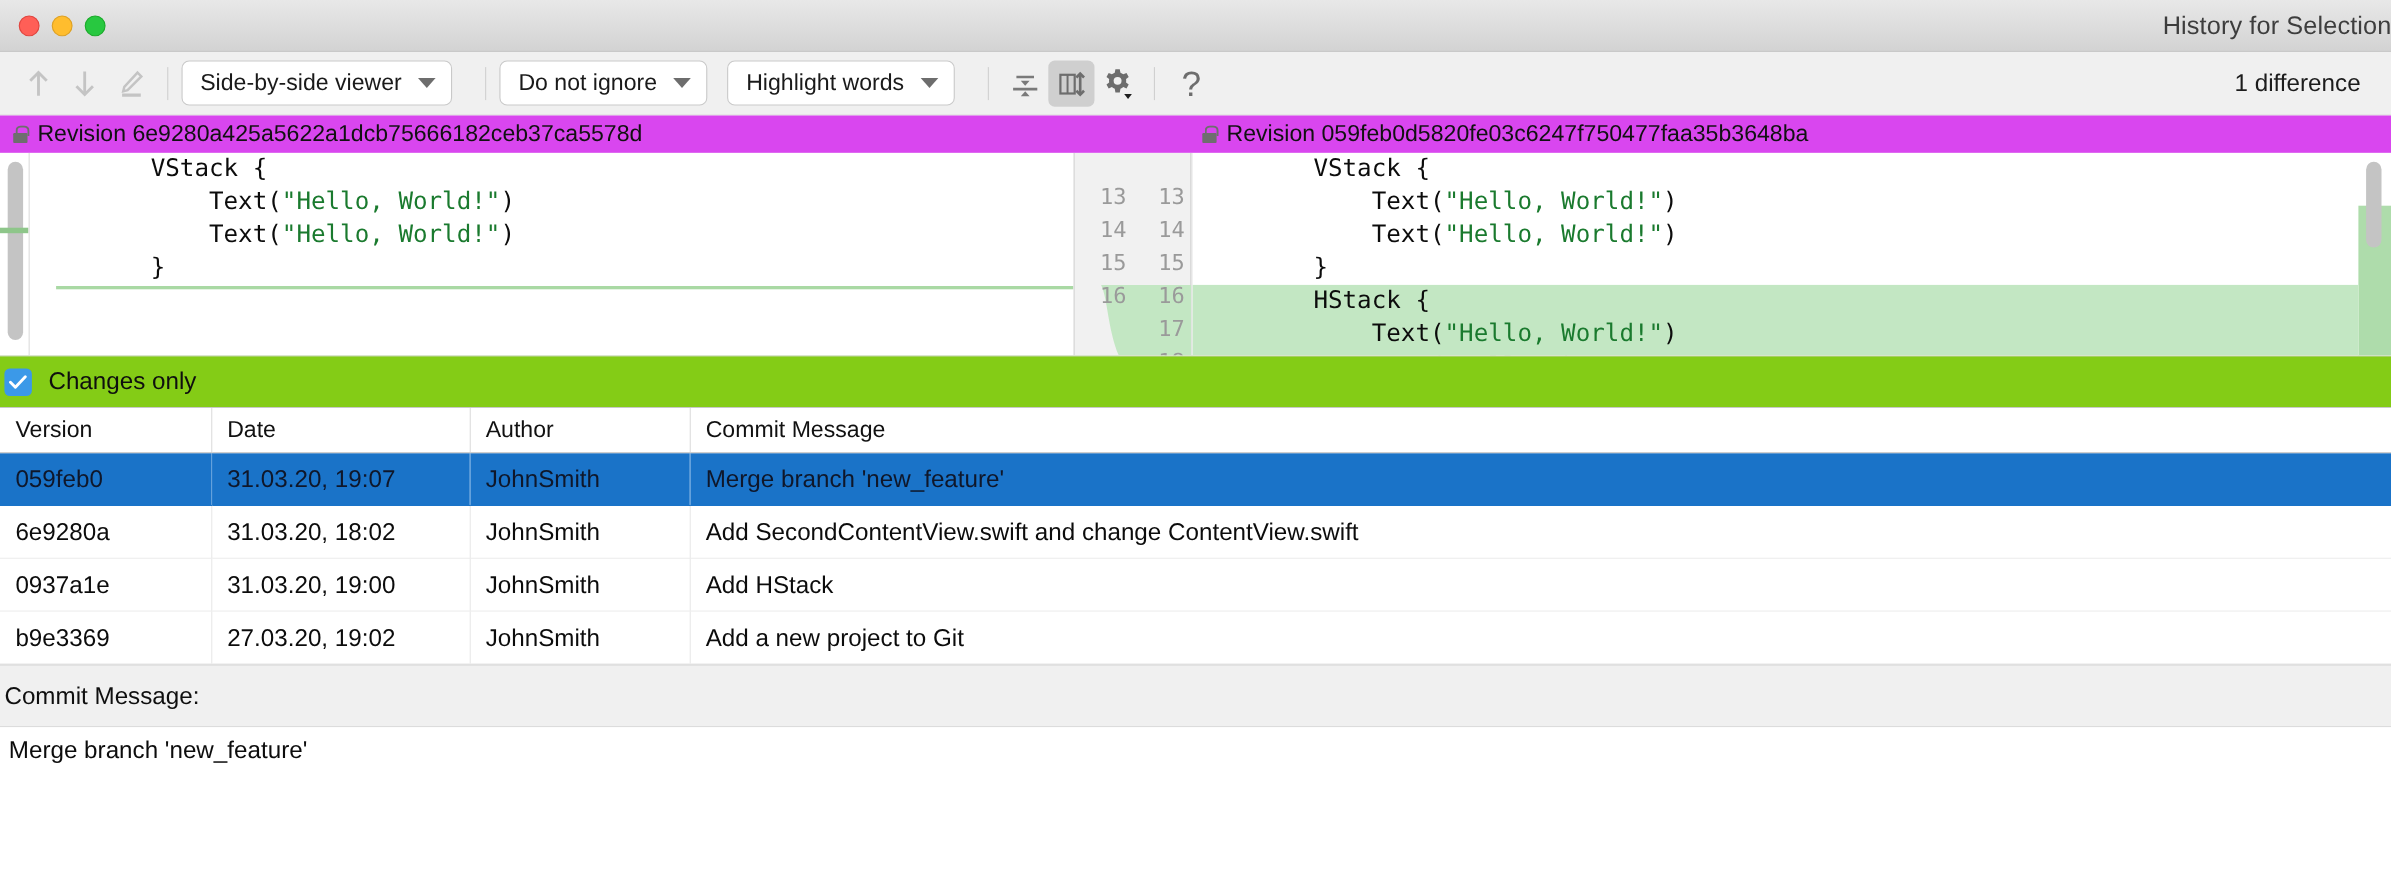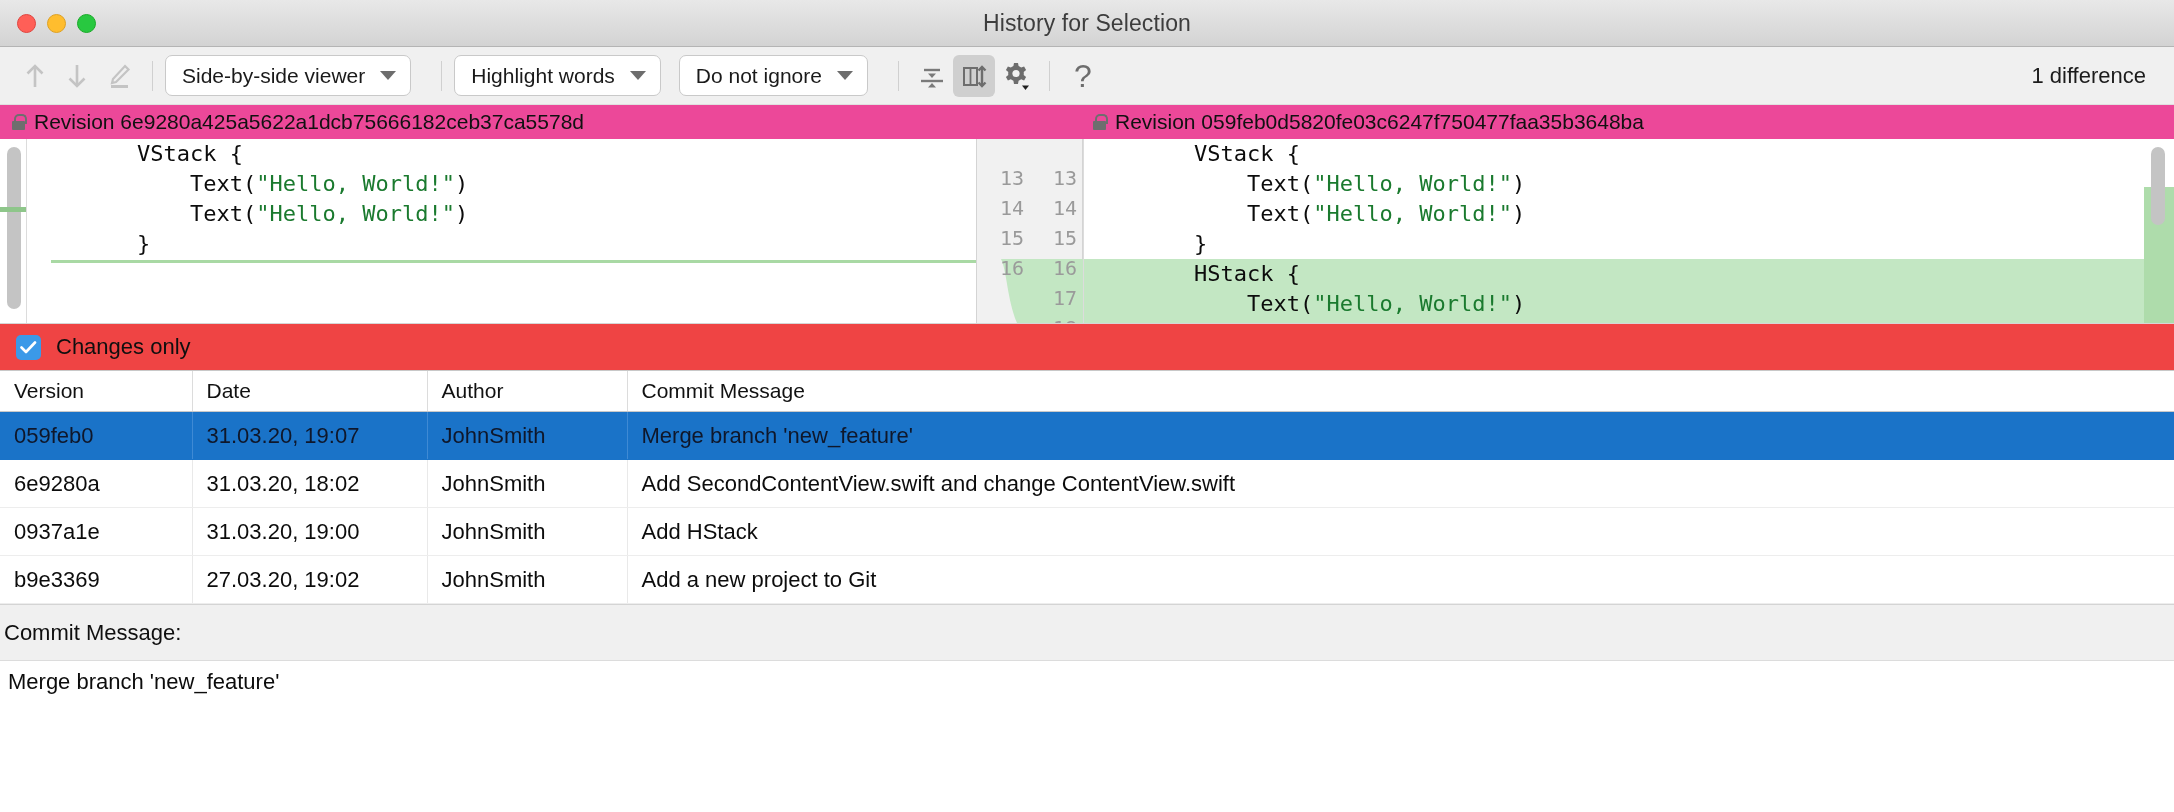--- a/index.html
+++ b/index.html
@@ -18,21 +18,21 @@
     background: linear-gradient(to bottom, #e8e8e8 0%, #d3d3d3 100%);
     border-bottom: 1px solid #b4b4b4;
     display: flex; align-items: center;
   }
   .traffic { display: flex; gap: 11px; margin-left: 17px; }
   .light { width: 19px; height: 19px; border-radius: 50%; }
   .light.red    { background: #ff5f57; border: 1px solid #e0443e; }
   .light.yellow { background: #ffbd2e; border: 1px solid #dea123; }
   .light.green  { background: #28c840; border: 1px solid #1aab29; }
   .title {
-    position: absolute; left: 0; right: 0; text-align: center;
+    position: absolute; left: 0; right: 0; text-align: right;
     font-size: 23px; color: #3d3d3d; letter-spacing: 0.1px;
   }
 
   
   .toolbar {
     height: 58px;
     background: #f0f0f0;
     border-bottom: 1px solid #e0e0e0;
     display: flex; align-items: center;
     padding: 0 22px 0 14px;
@@ -66,21 +66,21 @@
     border-left: 8px solid transparent;
     border-right: 8px solid transparent;
     border-top: 9px solid #6d6d6d;
   }
   .spacer { flex: 1; }
   .diffcount { font-size: 22px; color: #1c1c1c; padding-right: 6px; }
 
   
   .revbar {
     height: 34px; display: flex;
-    background: #ec4899;
+    background: #d946ef;
     font-size: 21px; color: #111;
     align-items: center;
   }
   .revbar .half { display: flex; align-items: center; gap: 9px; }
   .revbar .left-half  { width: 1083px; padding-left: 12px; }
   .revbar .right-half { flex: 1; padding-left: 10px; }
   .lock {
     width: 13px; height: 16px; position: relative; display: inline-block;
     flex: 0 0 auto;
   }
@@ -145,25 +145,25 @@
   }
   .str { color: #1a7a2e; }
   .insband { position: absolute; left: 0; right: 0; background: #c3e7c3; }
   .insline {
     position: absolute; height: 3px; background: #a9d9a4;
   }
 
   
   .changesrow {
     height: 48px;
-    background: #ef4444;
+    background: #84cc16;
     border-top: 1px solid #d6d6d6;
     border-bottom: 1px solid #c8c8c8;
     display: flex; align-items: center;
-    padding-left: 16px; gap: 15px;
+    padding-left: 4px; gap: 15px;
   }
   .cbox {
     width: 25px; height: 25px; border-radius: 5px;
     background: #3b99e8; display: flex; align-items: center; justify-content: center;
     flex: 0 0 auto;
   }
   .cbox svg { display: block; }
   .changeslabel { font-size: 22px; color: #0f0f0f; }
 
   
@@ -245,26 +245,26 @@
   <div class="sep"></div>
 
   <div class="combo">
     <span>Side-by-side viewer</span>
     <span class="caret"></span>
   </div>
 
   <div class="sep"></div>
 
   <div class="combo">
+    <span>Do not ignore</span>
+    <span class="caret"></span>
+  </div>
+
+  <div class="combo">
     <span>Highlight words</span>
-    <span class="caret"></span>
-  </div>
-
-  <div class="combo">
-    <span>Do not ignore</span>
     <span class="caret"></span>
   </div>
 
   <div class="sep"></div>
 
   <div class="ticon dark">
     <svg width="30" height="30" viewBox="0 0 30 30">
       <path d="M7 9 L23 9" stroke="#7a7a7a" stroke-width="2.4"></path>
       <path d="M11 12.5 L19 12.5 L15 17 Z" fill="#7a7a7a"></path>
       <path d="M4 20 L26 20" stroke="#7a7a7a" stroke-width="2.4"></path>

